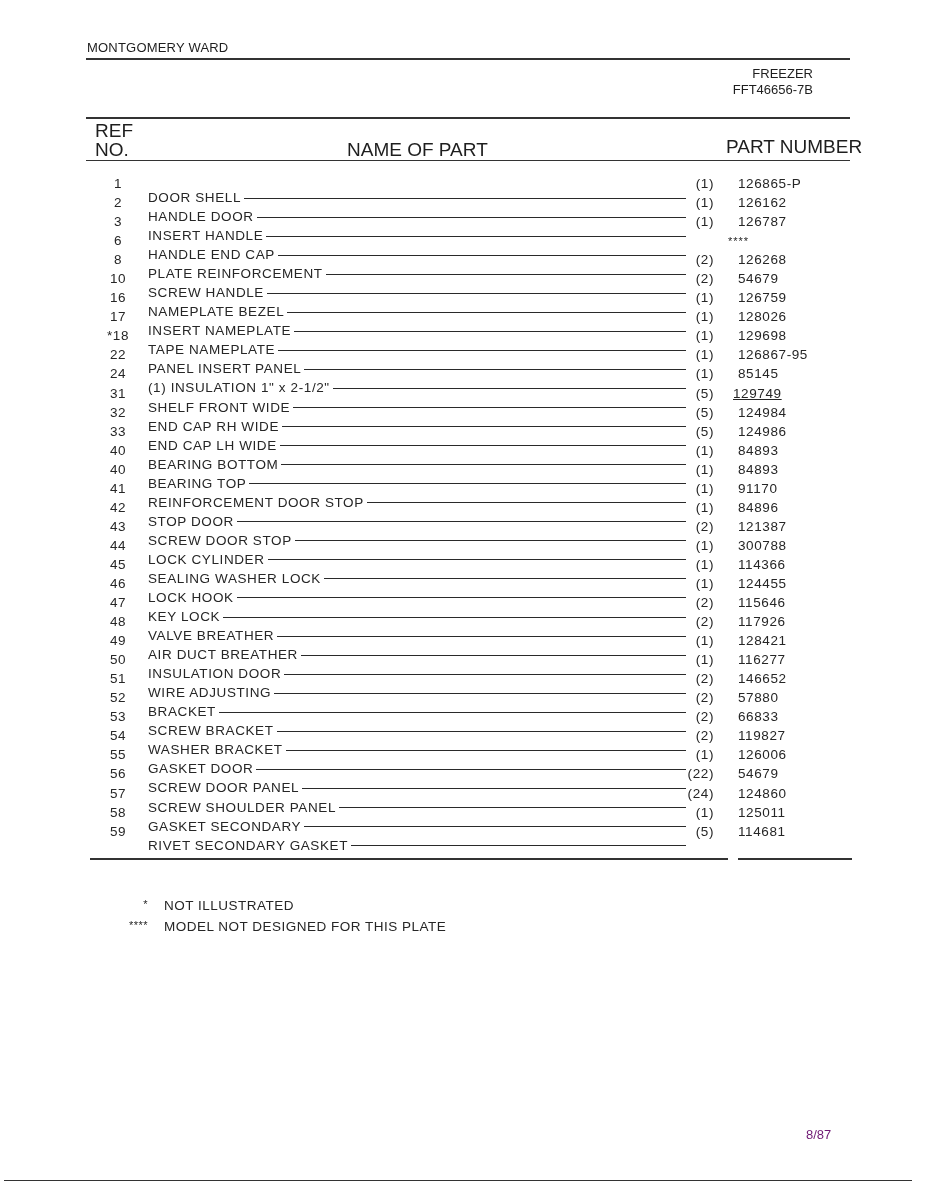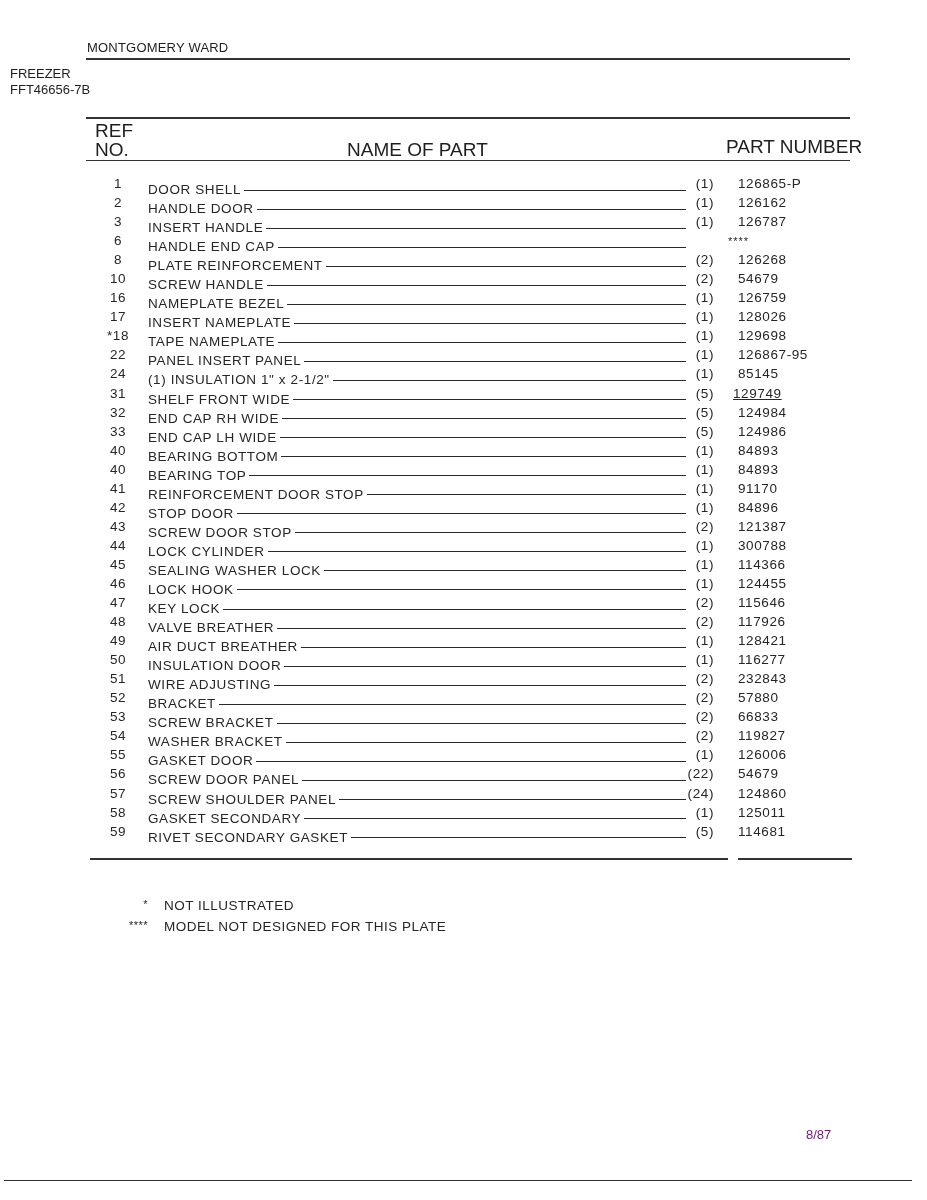--- a/index.html
+++ b/index.html
@@ -8,34 +8,34 @@
       font-family: "Liberation Sans", "DejaVu Sans", sans-serif;
       color: #222222;
     }
     .brand {
       position: absolute; left: 87px; top: 40px;
       font-size: 13px; letter-spacing: 0.2px; color: #1e1e1e;
     }
     .rule { position: absolute; height: 0; border-top: 2px solid #333; }
     .rule.thin { border-top-width: 1.5px; }
     .title-block {
-      position: absolute; left: 0; width: 813px; top: 66px; text-align: left;
+      position: absolute; left: 0; width: 813px; top: 66px; text-align: right;
       font-size: 13px; line-height: 16px; color: #1e1e1e;
     }
     .title-block div { padding-left: 10px; }
     .hdr { position: absolute; font-size: 19px; color: #1e1e1e; }
     .rows { position: absolute; left: 0; top: 176px; width: 927px; }
     .row {
       position: relative; height: 19.05px; font-size: 13.5px; letter-spacing: 0.6px;
       color: #262626;
     }
     .row .ref { position: absolute; left: 100px; width: 36px; text-align: center; }
     .row .lead {
       position: absolute; left: 148px; width: 538px; display: flex; align-items: center;
-      white-space: nowrap; top: 4px; height: 19px;
+      white-space: nowrap; top: 12px; height: 19px;
     }
     .row .lead .name { flex: 0 0 auto; padding-right: 3px; }
     .row .lead .dots { flex: 1 1 auto; border-top: 1.6px solid #2a2a2a; margin-top: 1px; }
     .row .qty { position: absolute; left: 684px; width: 30px; text-align: right; }
     .row .pn { position: absolute; left: 738px; }
     .row .pn.star { left: 728px; font-size: 11px; top: 2px; letter-spacing: 1px; }
     .row .pn.shift { left: 733px; text-decoration: underline; }
     .footnotes { position: absolute; left: 100px; top: 898px; font-size: 13.5px; letter-spacing: 0.5px; color: #262626; }
     .fn { position: relative; height: 21px; }
     .fn .sym { position: absolute; width: 48px; text-align: right; left: 0; font-size: 11px; top: 0; }
@@ -296,21 +296,21 @@
         <span class="qty">(1)</span>
         <span class="pn">116277</span>
       </div>
       <div class="row">
         <span class="ref">51</span>
         <span class="lead">
           <span class="name">WIRE ADJUSTING</span>
           <span class="dots"></span>
         </span>
         <span class="qty">(2)</span>
-        <span class="pn">232843</span>
+        <span class="pn">146652</span>
       </div>
       <div class="row">
         <span class="ref">52</span>
         <span class="lead">
           <span class="name">BRACKET</span>
           <span class="dots"></span>
         </span>
         <span class="qty">(2)</span>
         <span class="pn">57880</span>
       </div>

